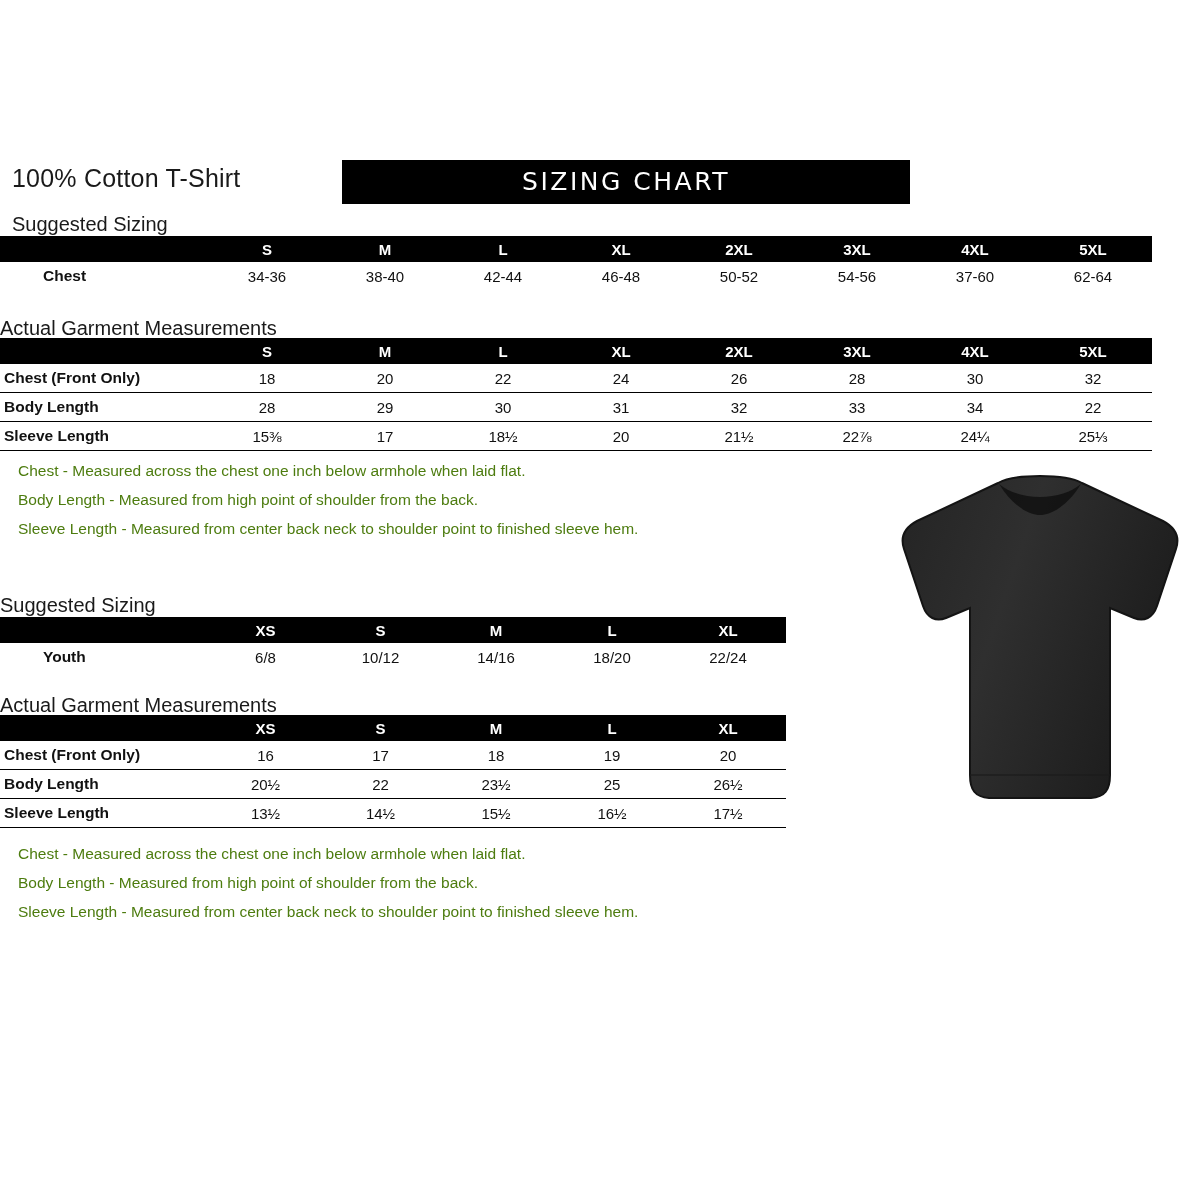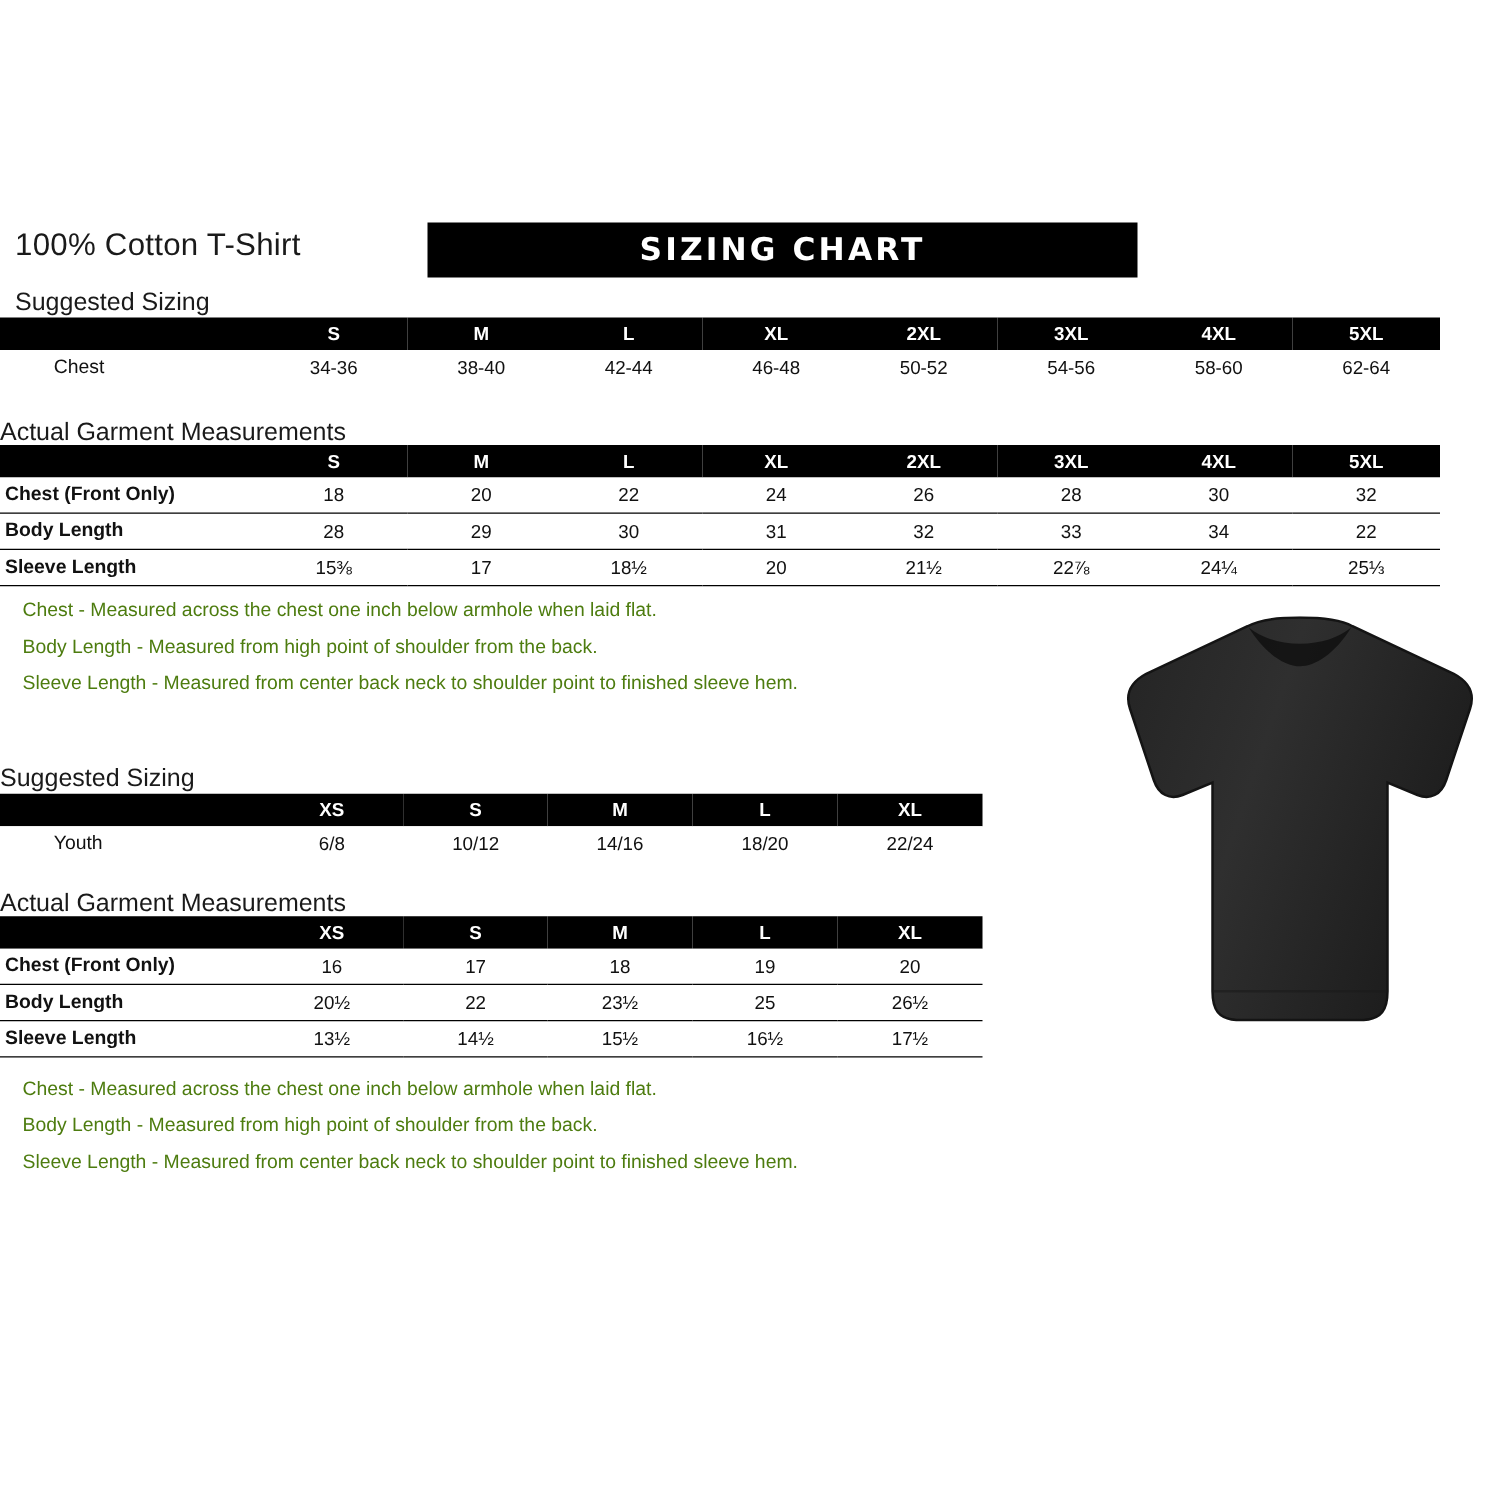--- a/index.html
+++ b/index.html
@@ -10,21 +10,21 @@
     width: 1200px;
     height: 1200px;
     background: #ffffff;
     font-family: "Liberation Sans", sans-serif;
     color: #111111;
     position: relative;
     overflow: hidden;
   }
   .page {
     position: absolute;
-    left: 0; top: 18px;
+    left: 0; top: 0;
     width: 1200px;
     height: 1056px;
   }
 
   
   .header-row {
     position: absolute;
     left: 12px;
     top: 160px;
     width: 1176px;
@@ -49,21 +49,21 @@
     background: #000000;
   }
   .sizing-banner span {
     position: absolute;
     left: 0;
     right: 0;
     top: 7px;
     text-align: center;
     color: #ffffff;
     font-size: 25px;
-    font-weight: bold;
+    font-weight: normal;
     letter-spacing: 2.5px;
     font-family: "DejaVu Sans", sans-serif;
   }
 
   
   .section-label {
     position: absolute;
     font-size: 20px;
     color: #1a1a1a;
     white-space: nowrap;
@@ -107,21 +107,21 @@
   table.sz td.rowlabel {
     text-align: left;
     padding-left: 4px;
     font-weight: bold;
     font-size: 15.5px;
   }
   table.sz.single tbody td {
     border-bottom: 0;
   }
   table.sz.single tbody td.rowlabel {
-    font-weight: normal;
+    font-weight: bold;
     padding-left: 43px;
   }
 
   
   .note {
     position: absolute;
     font-size: 15.5px;
     color: #4d7c0f;
     white-space: nowrap;
   }
@@ -189,21 +189,21 @@
     </thead>
     <tbody>
       <tr>
         <td class="rowlabel">Chest</td>
         <td>34-36</td>
         <td>38-40</td>
         <td>42-44</td>
         <td>46-48</td>
         <td>50-52</td>
         <td>54-56</td>
-        <td>58-60</td>
+        <td>37-60</td>
         <td>62-64</td>
       </tr>
     </tbody>
   </table>
 
   <div class="section-label" style="left:0px; top:317px;">Actual Garment Measurements</div>
 
   <table class="sz" id="adult-actual" style="left:0px; top:338px; width:1152px;">
     <colgroup>
       <col style="width:208px">

